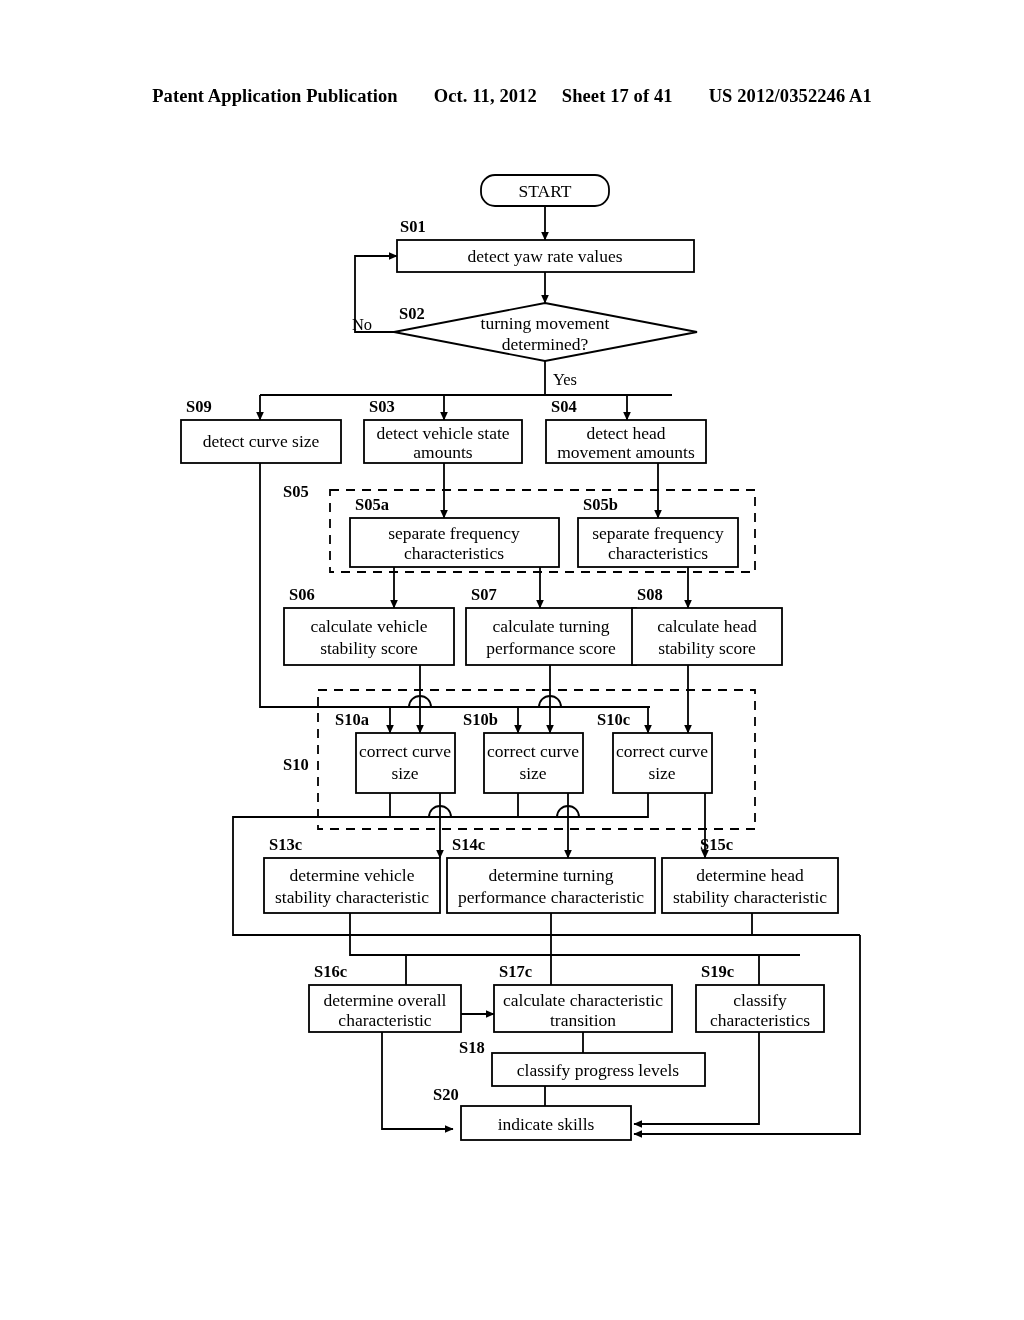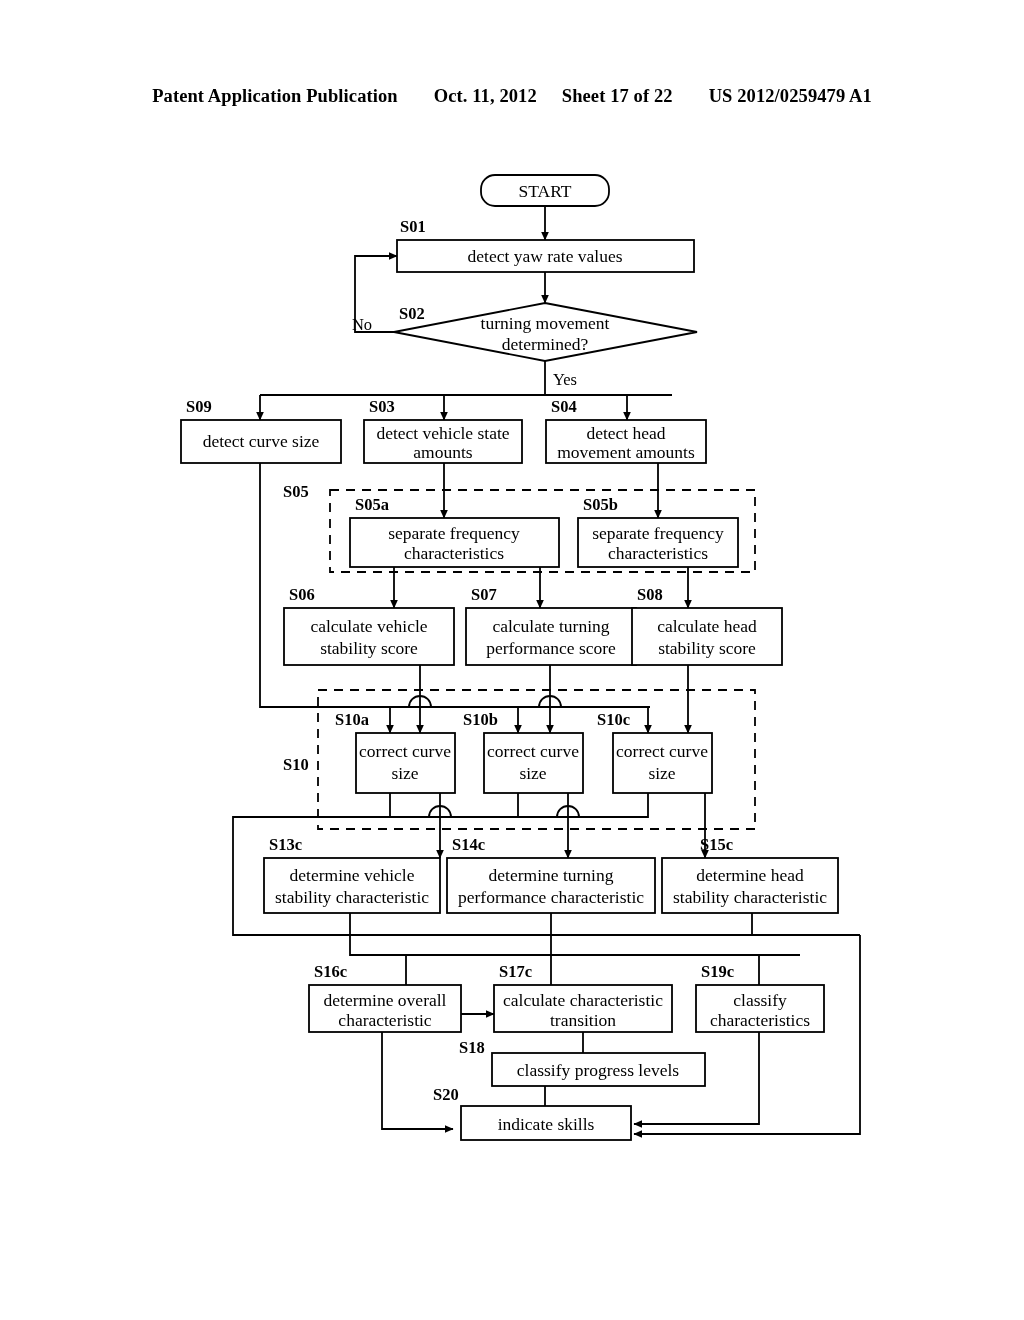--- a/index.html
+++ b/index.html
@@ -91,22 +91,22 @@
   }
 </style>
 </head>
 <body>
 
 <div class="page">
 
   <div class="header">
     <span class="h-pub">Patent Application Publication</span>
     <span class="h-date">Oct. 11, 2012</span>
-    <span class="h-sheet">Sheet 17 of 22</span>
-    <span class="h-num">US 2012/0259479 A1</span>
+    <span class="h-sheet">Sheet 17 of 41</span>
+    <span class="h-num">US 2012/0352246 A1</span>
   </div>
 
   <svg class="flow" width="1024" height="1320" viewBox="0 0 1024 1320">
     <defs>
       <marker id="arrow" markerWidth="11" markerHeight="11" refX="8.4" refY="4" orient="auto" markerUnits="userSpaceOnUse">
         <path d="M0,0 L9,4 L0,8 z" fill="#000"></path>
       </marker>
     </defs>
 
     <path class="edge" d="M545,205 L545,240" marker-end="url(#arrow)"></path>

